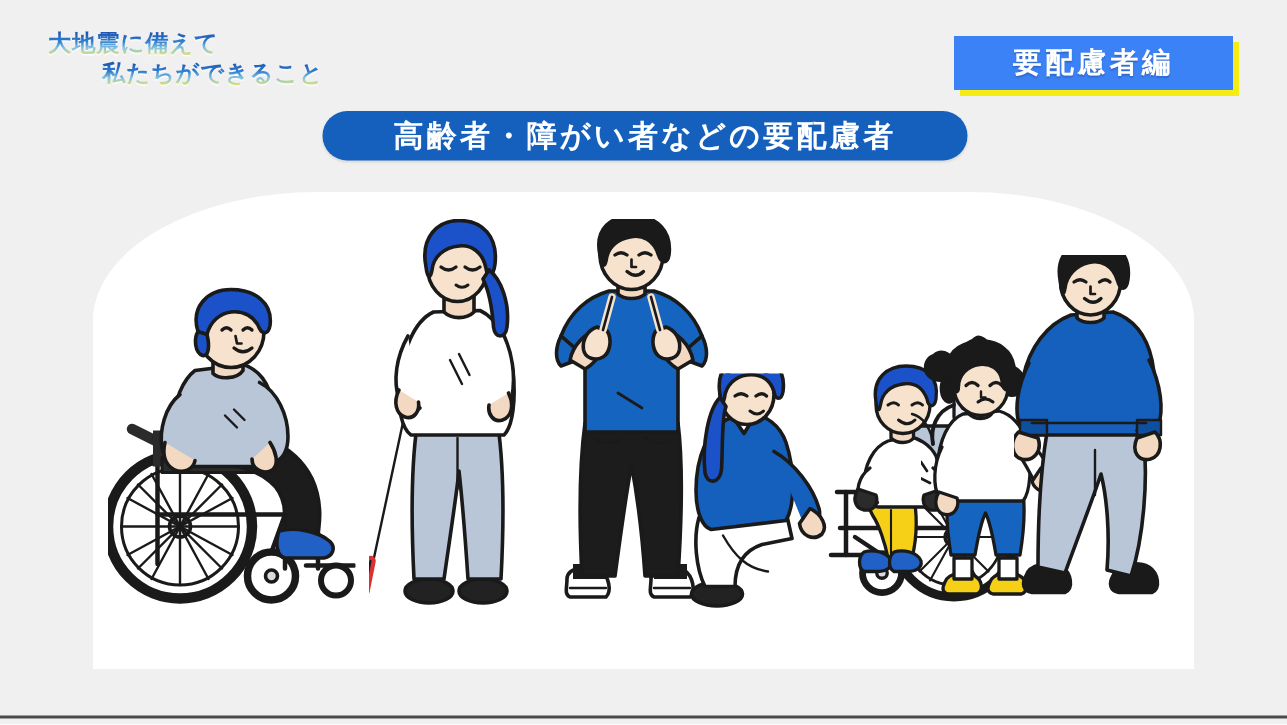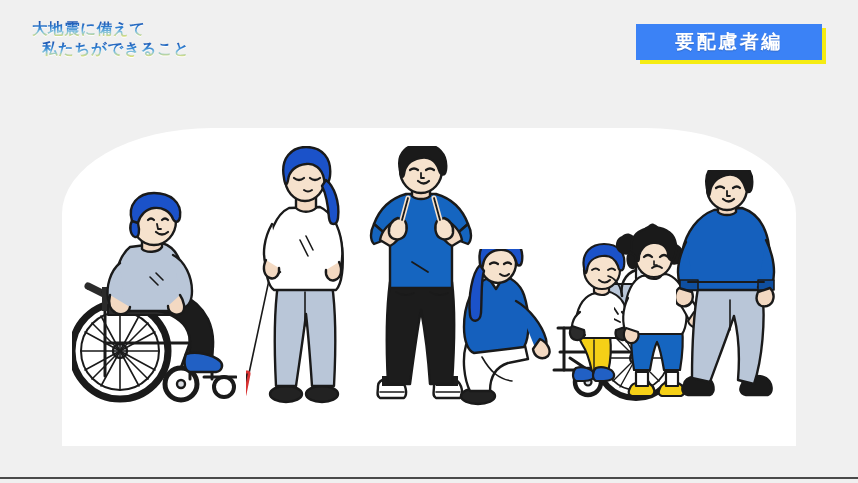--- a/index.html
+++ b/index.html
@@ -31,21 +31,21 @@
   }
   #series-title .line {
     display: block;
     background-image: linear-gradient(180deg, #1b49a8 0%, #2f7fd0 38%, #86c4de 60%, #e8e36a 86%, #f2ee8c 100%);
     -webkit-background-clip: text;
     background-clip: text;
     color: transparent;
     -webkit-text-fill-color: transparent;
     filter: drop-shadow(0px 1px 0px rgba(255,255,255,0.85));
   }
-  #series-title .line-2 { margin-left: 10px; }
+  #series-title .line-2 { margin-left: 36px; }
 
   
   #badge-wrap {
     position: absolute;
     left: 636px;
     top: 24px;
     width: 186px;
     height: 36px;
   }
   #badge-shadow {
@@ -135,20 +135,21 @@
   <div id="series-title">
     <span class="line line-1">大地震に備えて</span>
     <span class="line line-2">私たちができること</span>
   </div>
 
   <div id="badge-wrap">
     <div id="badge-shadow"></div>
     <div id="badge">要配慮者編</div>
   </div>
 
+  <div id="heading-pill">高齢者・障がい者などの要配慮者</div>
 
   <div id="panel"></div>
 
   <div id="figures">
 
     <div class="figure" style="left:10px; bottom:40px;">
       <svg width="165" height="215" viewBox="0 0 165 215">
         <g fill="none" stroke="#1a1a1a" stroke-width="2.4" stroke-linecap="round" stroke-linejoin="round">
 
           <circle cx="48" cy="160" r="48" fill="#ffffff" stroke="#1a1a1a" stroke-width="7"></circle>

